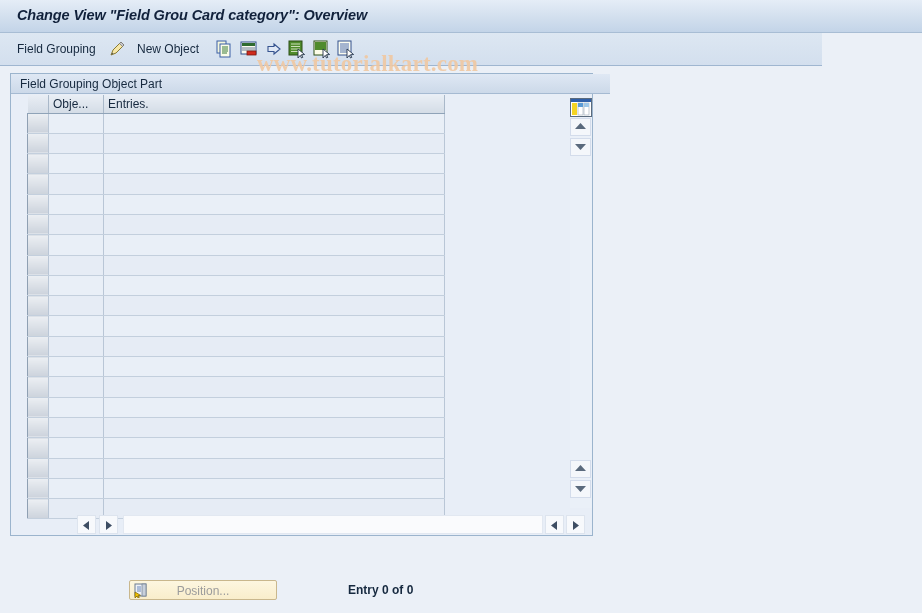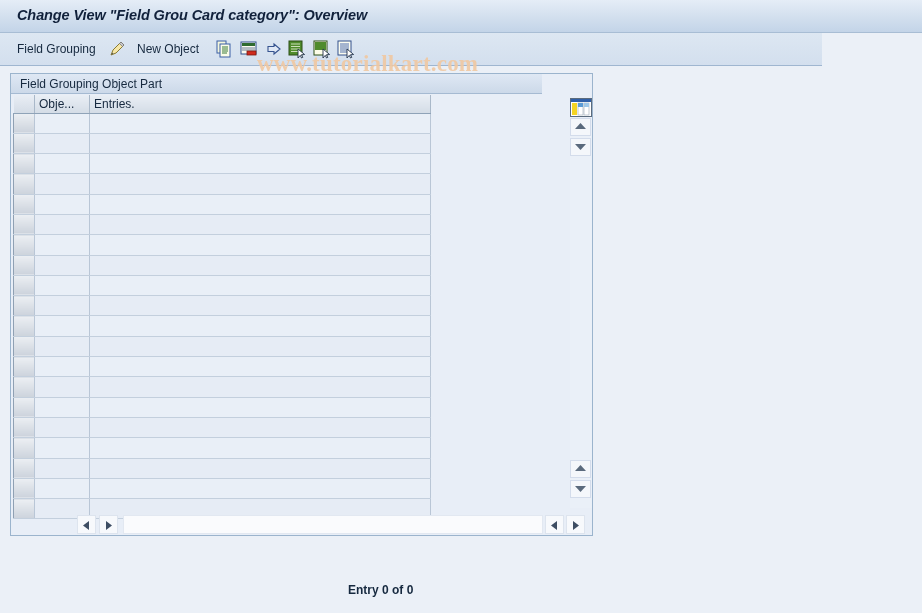--- a/index.html
+++ b/index.html
@@ -91,21 +91,21 @@
     position: absolute;
     left: 10px; top: 73px;
     width: 583px; height: 463px;
     border: 1px solid #9bb4cd;
     background: #e8eef7;
     box-sizing: border-box;
   }
   #panel-header {
     position: absolute;
     left: 0; top: 0;
-    width: 531px; height: 20px;
+    width: 599px; height: 20px;
     background: linear-gradient(to bottom, #dfe8f4 0%, #ccd9e9 100%);
     border-bottom: 1px solid #a5bad2;
     box-sizing: border-box;
   }
   #panel-header .ph-text {
     position: absolute;
     left: 9px; top: 3px;
     font-size: 12px;
     color: #16293f;
     white-space: nowrap;
@@ -116,21 +116,21 @@
     position: absolute;
     left: 0; top: 21px;
     width: 581px;
     height: 440px;
     overflow: hidden;
   }
   table.grid {
     border-collapse: collapse;
     table-layout: fixed;
     width: 417px;
-    margin-left: 2px;
+    margin-left: 16px;
   }
   table.grid th {
     height: 18px;
     padding: 0 0 0 4px;
     font-size: 12px;
     font-weight: normal;
     color: #16293f;
     text-align: left;
     background: linear-gradient(to bottom, #e9eef5 0%, #d4dce6 100%);
     border-right: 1px solid #a9b8c9;
@@ -498,14 +498,25 @@
       </svg>
   </div>
   <div class="vbtn" style="left:0px; top:362px;">
     <svg width="11" height="7" viewBox="0 0 11 7">
         <path d="M0 1 L11 1 L5.5 7 Z" fill="#5a6a7d"></path>
       </svg>
   </div>
 </div>
 
 <div id="footer">
+  <div id="position-button">
+    <div class="pb-icon">
+      <svg width="15" height="15" viewBox="0 0 15 15">
+        <rect x="1" y="1" width="11" height="12" fill="#eef1f6" stroke="#6d7c90" stroke-width="1"></rect>
+        <rect x="8" y="1" width="4" height="12" fill="#c8d0db" stroke="#6d7c90" stroke-width="0.7"></rect>
+        <path d="M3 4h4M3 6h4M3 8h4" stroke="#4a6fb0" stroke-width="0.8"></path>
+        <path d="M1 9 L1 15 L3 13 L4 15 L5.3 14.4 L4.2 12.6 L6.5 12.3 Z" fill="#f2c200" stroke="#7a5f00" stroke-width="0.7"></path>
+      </svg>
+    </div>
+    <div class="pb-label">Position...</div>
+  </div>
   <div id="entry-count">Entry 0 of 0</div>
 </div>
 
 </body></html>

